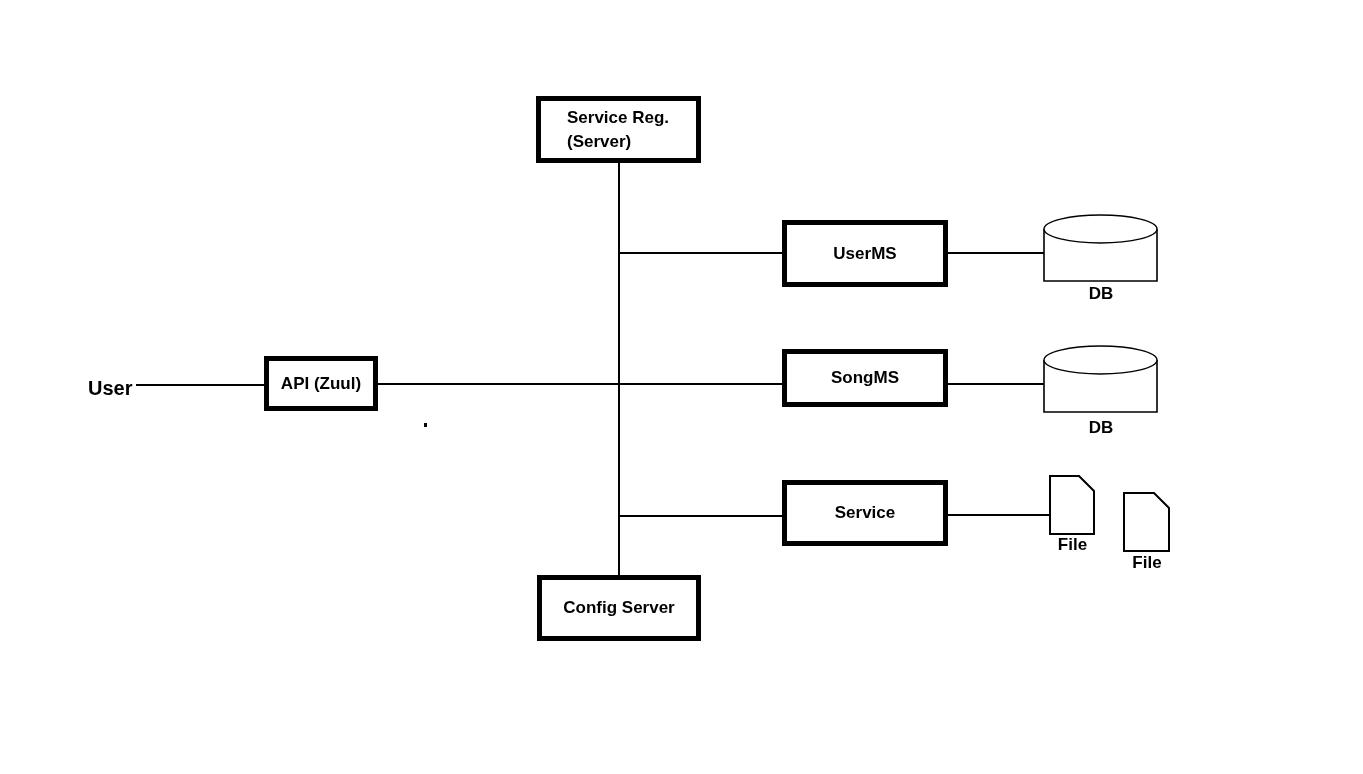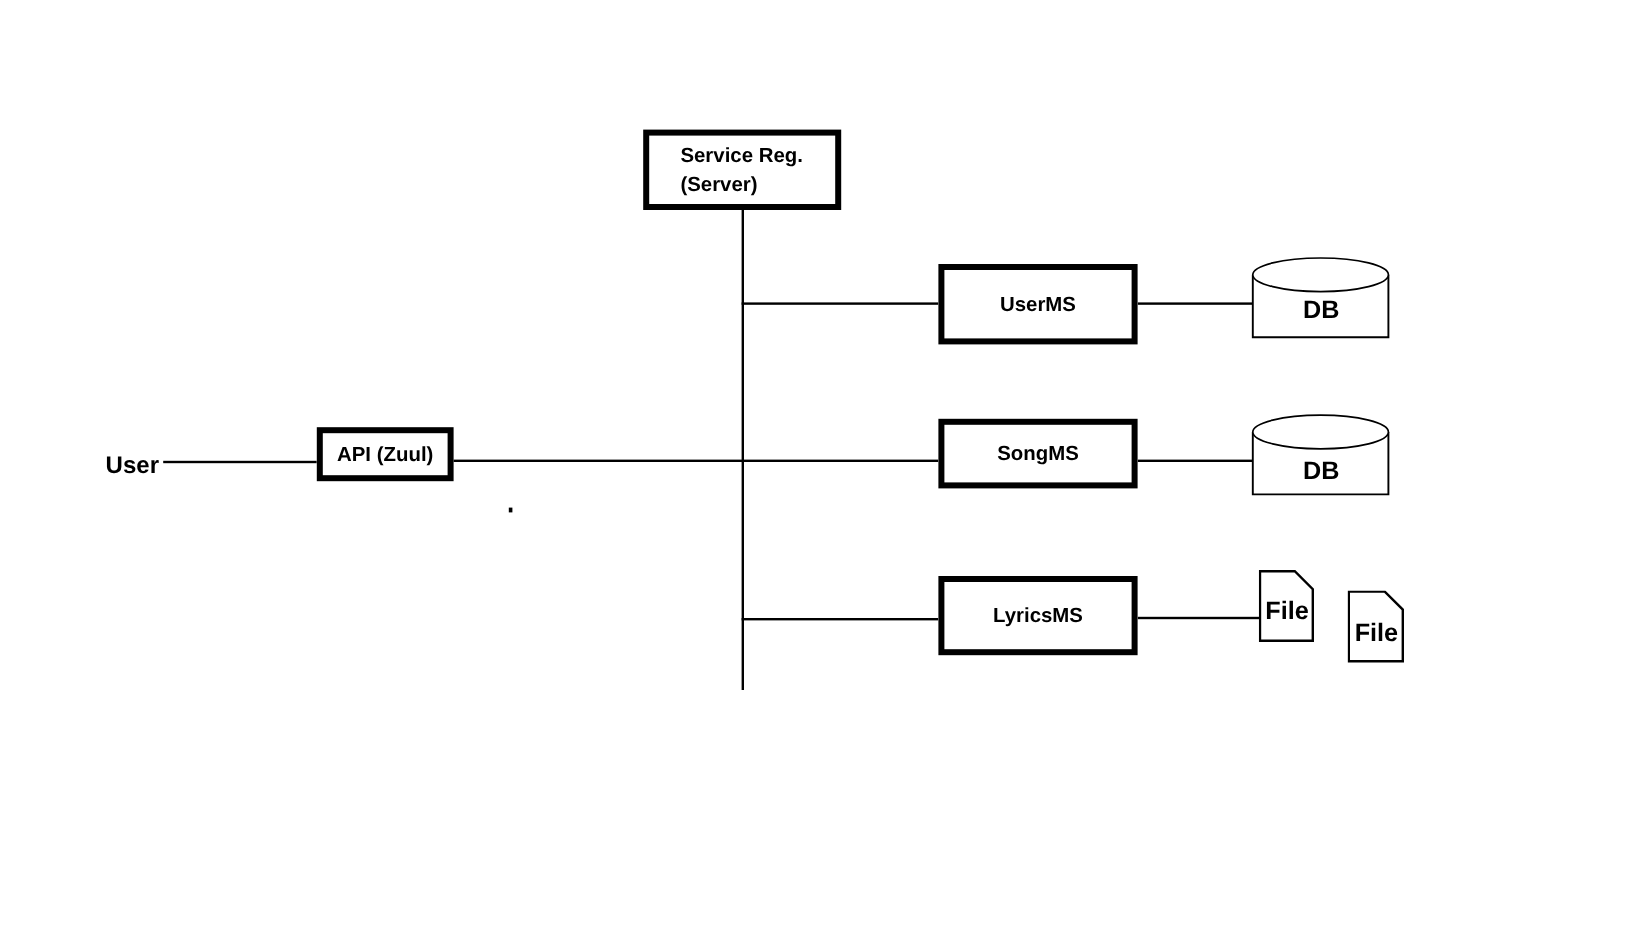--- a/index.html
+++ b/index.html
@@ -41,23 +41,24 @@
     position: absolute;
     color: #000000;
     font-weight: bold;
     font-size: 20px;
     z-index: 2;
   }
   .shape-label {
     position: absolute;
     color: #000000;
     font-weight: bold;
-    font-size: 21px;
+    font-size: 17px;
     text-align: center;
     z-index: 3;
+    margin-top: 37px;
   }
   .shape-svg {
     position: absolute;
     z-index: 2;
   }
   .dot-mark {
     position: absolute;
     width: 3px;
     height: 4px;
     background: #000000;
@@ -79,43 +80,46 @@
   <div class="line" style="left:618px; top:252px; width:164px; height:2px;"></div>
   <div class="line" style="left:618px; top:515px; width:164px; height:2px;"></div>
   <div class="line" style="left:948px; top:252px; width:97px; height:2px;"></div>
   <div class="line" style="left:948px; top:383px; width:97px; height:2px;"></div>
   <div class="line" style="left:948px; top:514px; width:103px; height:2px;"></div>
 
   <div class="dot-mark" style="left:424px; top:423px;"></div>
 
   <div class="free-label" style="left:88px; top:377px;">User</div>
 
-  <div class="node-box left-text" style="left:536px; top:96px; width:165px; height:67px;margin-top:12px;">
+  <div class="node-box left-text" style="left:536px; top:96px; width:165px; height:67px;">
     <div class="reg-lines">
       <div>Service Reg.</div>
       <div>(Server)</div>
     </div>
   </div>
 
-  <div class="node-box" style="left:264px; top:356px; width:114px; height:45px;">
+  <div class="node-box" style="left:264px; top:356px; width:114px; height:55px;">
     <span>API (Zuul)</span>
   </div>
 
   <div class="node-box" style="left:782px; top:220px; width:166px; height:67px;">
     <span>UserMS</span>
   </div>
 
   <div class="node-box" style="left:782px; top:349px; width:166px; height:58px;">
     <span>SongMS</span>
   </div>
 
   <div class="node-box" style="left:782px; top:480px; width:166px; height:66px;">
-    <span>LyricsMS</span>
+    <span>Service</span>
   </div>
 
+  <div class="node-box" style="left:537px; top:575px; width:164px; height:66px;">
+    <span>Config Server</span>
+  </div>
 
   <svg class="shape-svg" style="left:1042px; top:213px;" width="118" height="71" viewBox="0 0 118 71">
     <path d="M2 16 L2 68 L115 68 L115 16" fill="#ffffff" stroke="#000000" stroke-width="1.6"></path>
     <ellipse cx="58.5" cy="16" rx="56.5" ry="14" fill="#ffffff" stroke="#000000" stroke-width="1.4"></ellipse>
   </svg>
   <div class="shape-label" style="left:1042px; top:247px; width:118px;">DB</div>
 
   <svg class="shape-svg" style="left:1042px; top:344px;" width="118" height="71" viewBox="0 0 118 71">
     <path d="M2 16 L2 68 L115 68 L115 16" fill="#ffffff" stroke="#000000" stroke-width="1.6"></path>
     <ellipse cx="58.5" cy="16" rx="56.5" ry="14" fill="#ffffff" stroke="#000000" stroke-width="1.4"></ellipse>

